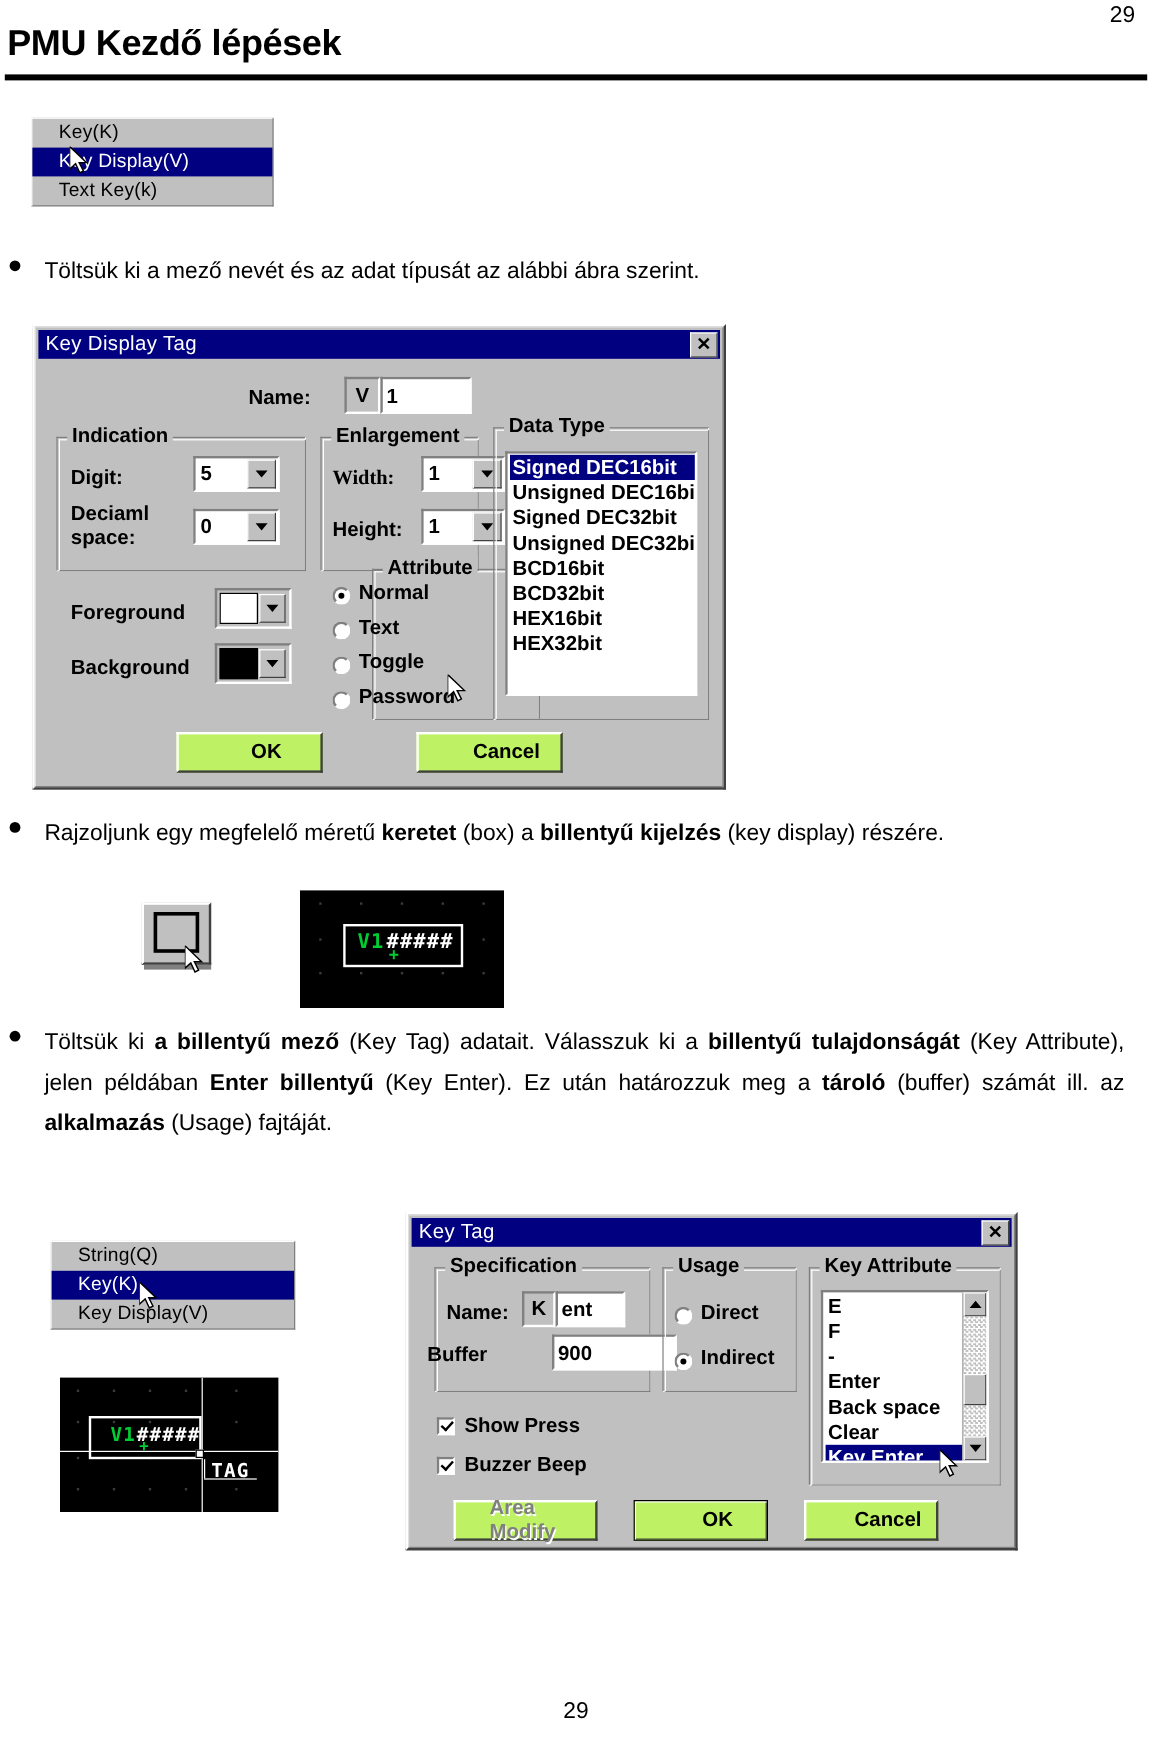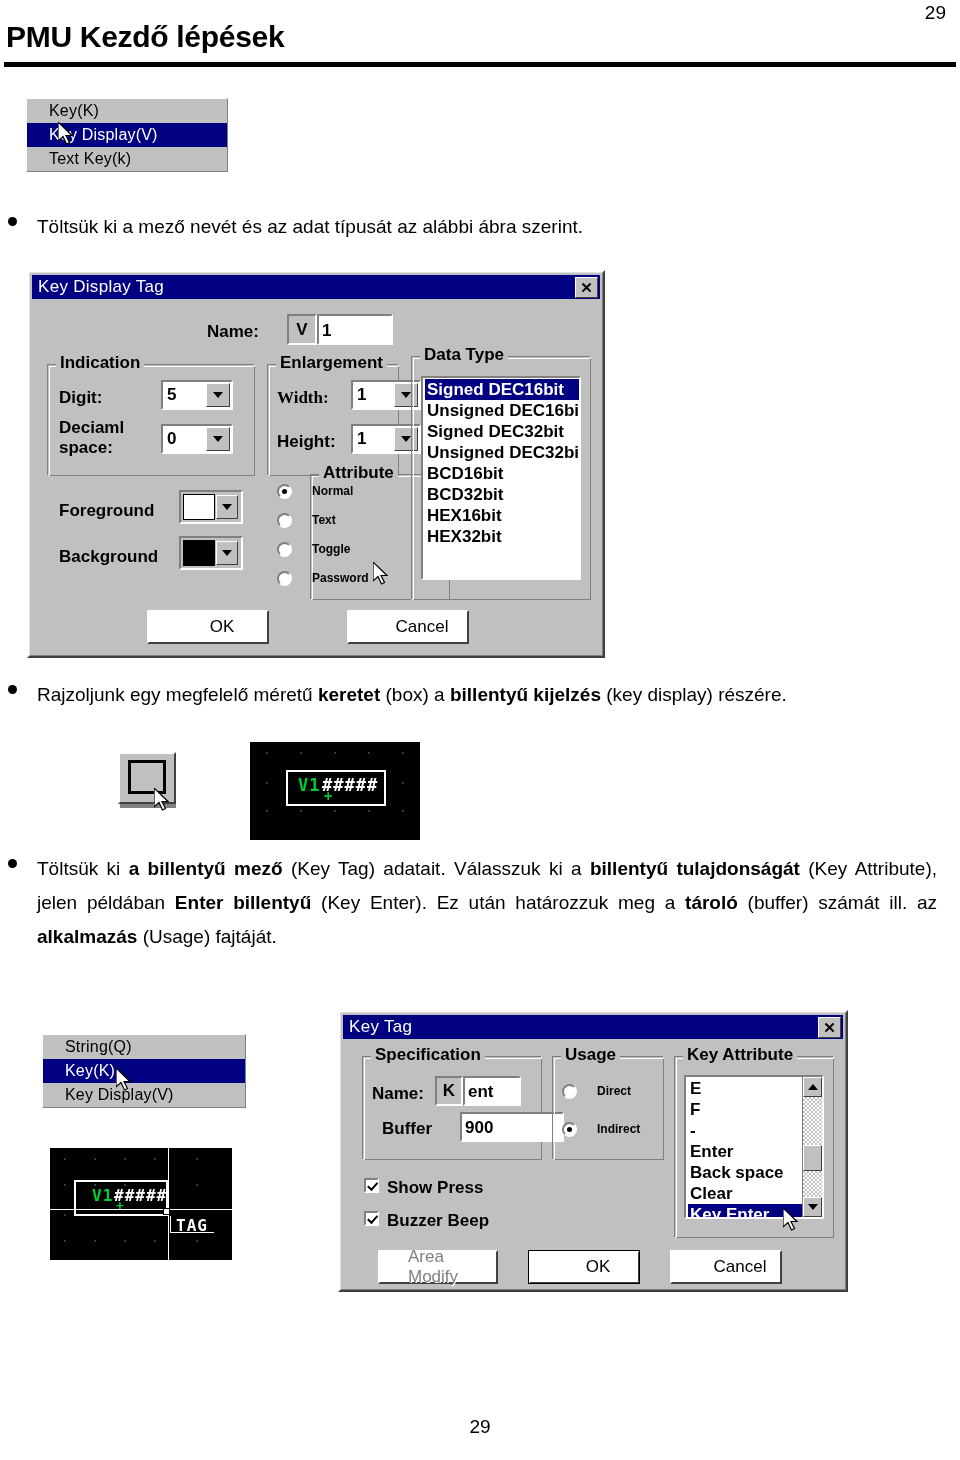--- a/index.html
+++ b/index.html
@@ -334,25 +334,24 @@
     border-left: 1px solid #ffffff;
     border-right: 1px solid #404040;
     border-bottom: 1px solid #404040;
     box-sizing: border-box;
   }
 
   
   .radio-row {
     position: absolute;
     display: flex;
-    align-items: flex-start;
-    font-size: 12px;
-    font-weight: bold;
-    white-space: nowrap;
-    gap: 13px;
+    align-items: flex-end;
+    font-size: 17px;
+    font-weight: bold;
+    white-space: nowrap;
   }
   .radio-mark {
     width: 15px; height: 15px;
     border-radius: 50%;
     background: #ffffff;
     border-top: 2px solid #808080;
     border-left: 2px solid #808080;
     border-right: 2px solid #ffffff;
     border-bottom: 2px solid #ffffff;
     box-sizing: border-box;
@@ -364,20 +363,21 @@
     content: "";
     position: absolute;
     left: 3px; top: 3px;
     width: 5px; height: 5px;
     border-radius: 50%;
     background: #000;
   }
   .check-row {
     position: absolute;
     display: flex;
+    align-items: center;
     font-size: 17px;
     font-weight: bold;
     white-space: nowrap;
   }
   .check-mark {
     width: 15px; height: 15px;
     background: #ffffff;
     border-top: 2px solid #808080;
     border-left: 2px solid #808080;
     border-right: 2px solid #ffffff;
@@ -392,31 +392,31 @@
     content: "";
     width: 4px; height: 8px;
     border: solid #000;
     border-width: 0 2px 2px 0;
     transform: rotate(42deg) translateY(-1px);
   }
 
   
   .btn {
     position: absolute;
-    background: #ffffff;
+    background: #bef264;
     border-top: 2px solid #ffffff;
     border-left: 2px solid #ffffff;
     border-right: 2px solid #404040;
     border-bottom: 2px solid #404040;
     box-sizing: border-box;
     display: flex;
     align-items: center;
     justify-content: center;
     font-size: 17px;
-    font-weight: normal;
+    font-weight: bold;
     color: #000;
     padding-left: 28px;
   }
   .btn.default { border: 1px solid #000; box-shadow: inset 1px 1px 0 #ffffff, inset -1px -1px 0 #404040; }
   .btn.disabled { color: #808080; text-shadow: 1px 1px 0 #ffffff; }
 
   
   .pmu-screen {
     position: absolute;
     background: #000000;
@@ -689,21 +689,21 @@
     <div class="titlebar-text">Key Tag</div>
     <div class="titlebar-close">✕</div>
   </div>
 
   <div class="groupbox" style="left:22px; top:44px; width:180px; height:104px;">
     <div class="groupbox-label">Specification</div>
   </div>
   <div class="dlg-label" style="left:32px; top:72px;">Name:</div>
   <div class="field-static" style="left:95px; top:64px; width:28px; height:30px; line-height:26px;">K</div>
   <div class="field" style="left:123px; top:64px; width:58px; height:30px; line-height:26px;">ent</div>
-  <div class="dlg-label" style="left:42px; top:107px;">Buffer</div>
+  <div class="dlg-label" style="left:16px; top:107px;">Buffer</div>
   <div class="field" style="left:98px; top:100px; width:104px; height:30px; line-height:26px;margin-left:22px;">900</div>
 
   <div class="groupbox" style="left:212px; top:44px; width:112px; height:104px;">
     <div class="groupbox-label">Usage</div>
   </div>
   <div class="radio-row" style="left:222px; top:72px;">
     <div class="radio-mark"></div>
     <span>Direct</span>
   </div>
   <div class="radio-row" style="left:222px; top:110px;">

